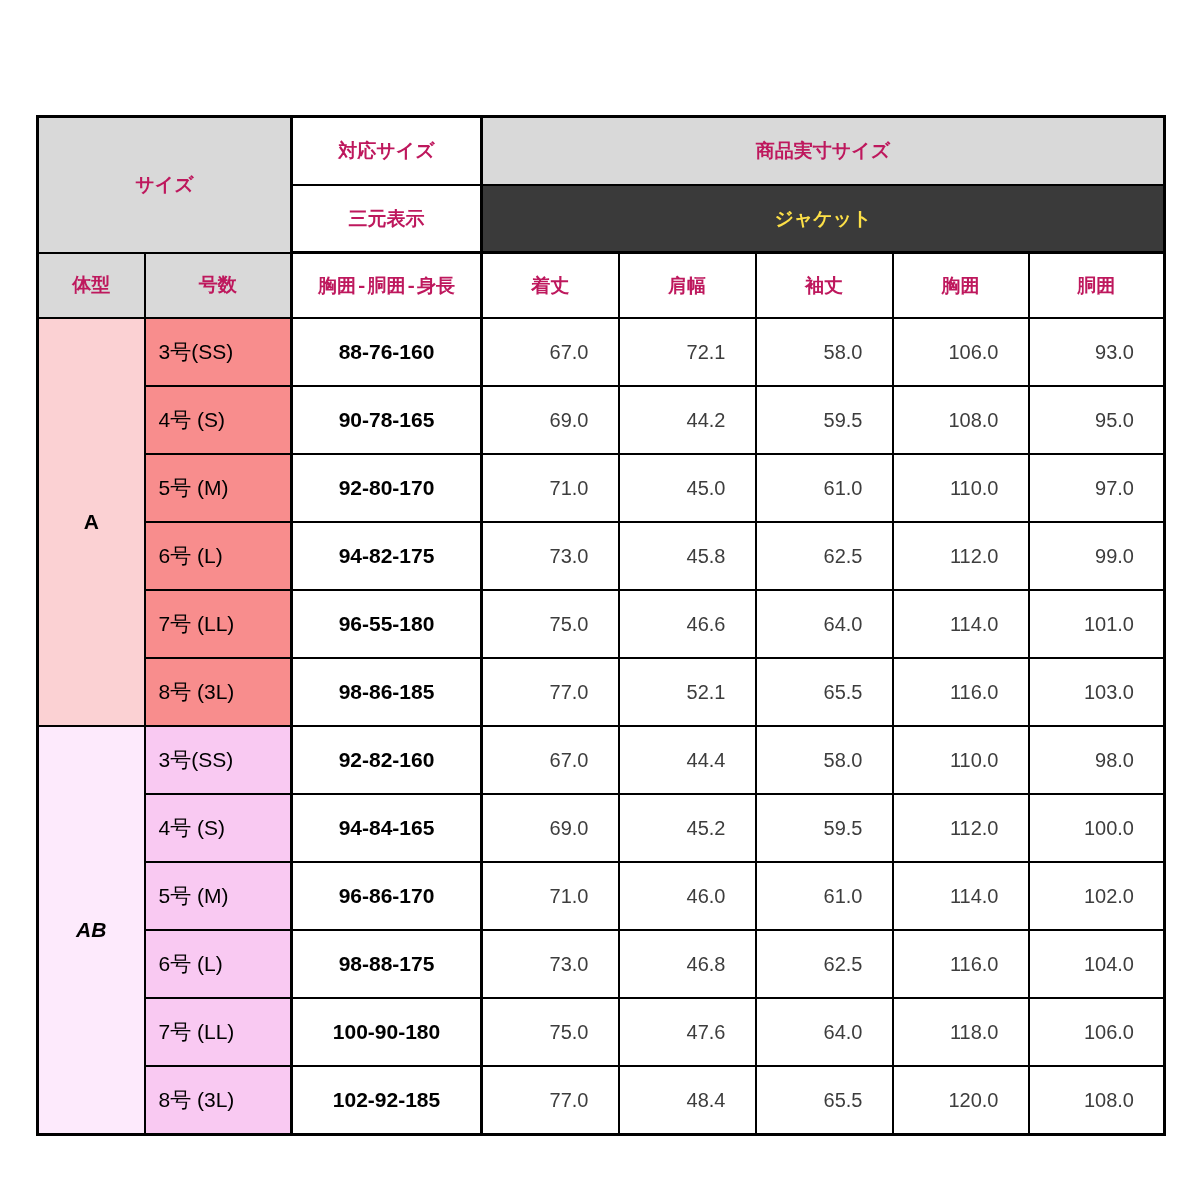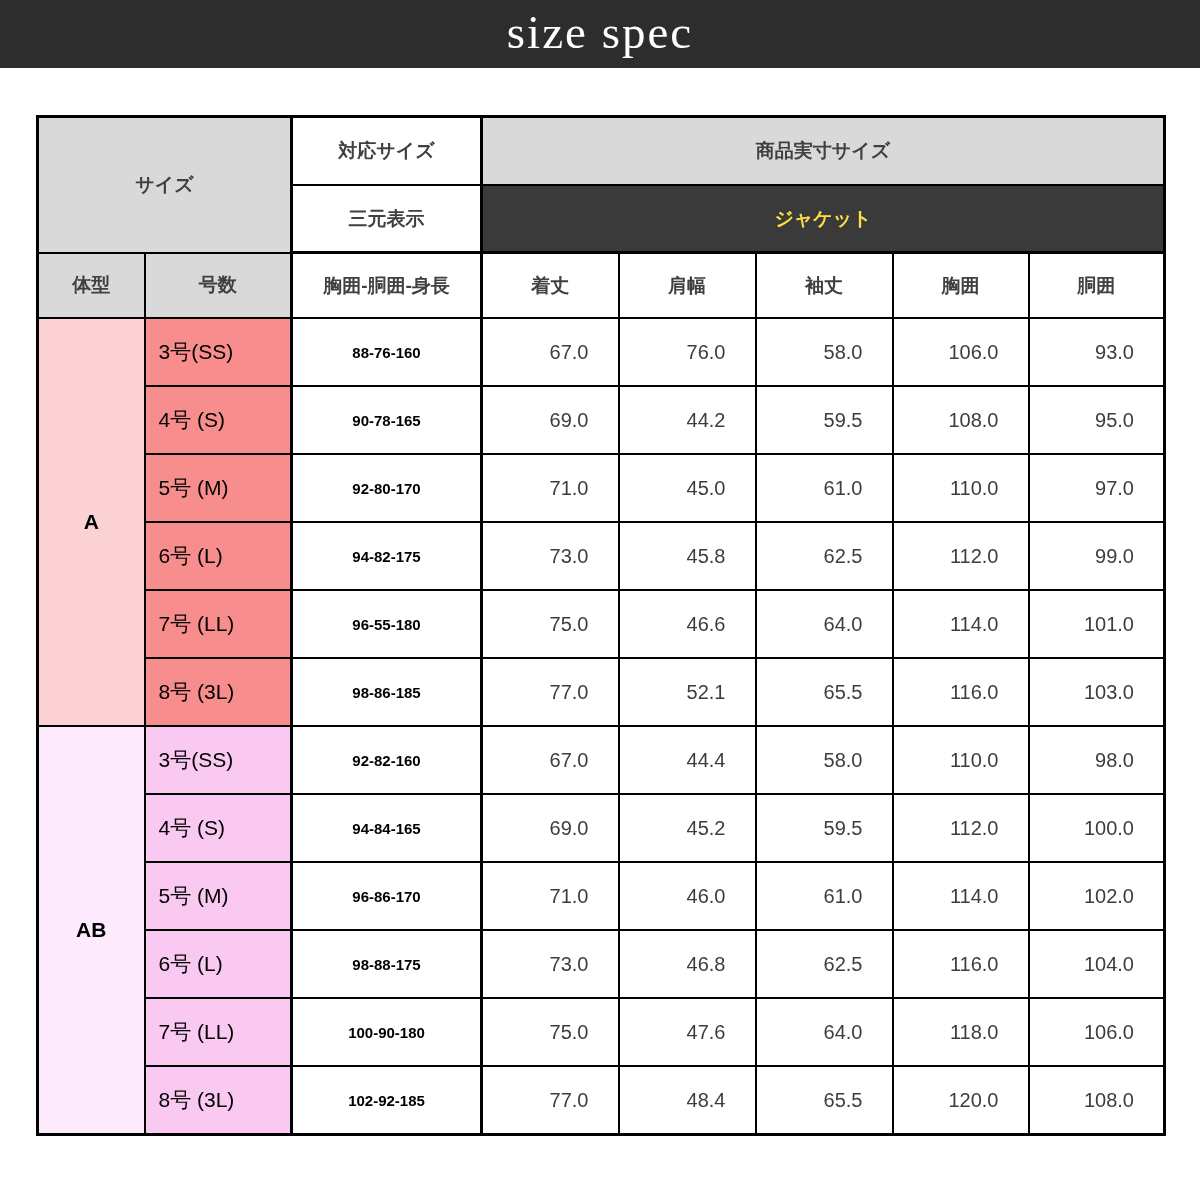--- a/index.html
+++ b/index.html
@@ -53,25 +53,25 @@
   th, td {
     border: 2px solid var(--border, #000);
     padding: 0;
     overflow: hidden;
     white-space: nowrap;
   }
 
   
   tr.hr1 th { height: 66px; }
   tr.hr2 th { height: 65px; }
-  tr.hr3 th { height: 63px; }
+  tr.hr3 th { height: 63px; font-family: Liberation Mono, monospace; }
   th {
     font-size: 19px;
     font-weight: bold;
-    color: #404040;
+    color: #be185d;
     text-align: center;
     vertical-align: middle;
   }
   .bg-gray  { background: var(--header-gray, #d9d9d9); text-align: center; }
   .bg-white { background: #ffffff; }
   .bg-dark  { background: var(--jacket-bg, #3a3a3a); color: #fde047; }
 
   
   .thick-l { border-left: 3px solid var(--border,#000); }
   .thick-b { border-bottom: 3px solid var(--border,#000); margin-top: 17px; }
@@ -86,46 +86,43 @@
   }
   td.size-no {
     text-align: left;
     padding-left: 13px;
     font-size: 21px;
     font-weight: normal;
     color: #000;
   }
   td.spec {
     text-align: center;
-    font-size: 15px;
+    font-size: 21px;
     font-weight: bold;
     color: #000;
     background: #ffffff;
   }
   td.num {
     text-align: right;
     padding-right: 29px;
     font-size: 20px;
     font-weight: normal;
     color: var(--number-text, #3d3d3d);
     background: #ffffff;
   }
   .a-body  { background: var(--a-body-bg,  #fbd1d3); }
   .a-size  { background: var(--a-size-bg,  #f88d8d); }
-  .ab-body { background: var(--ab-body-bg, #fdeafc); }
+  .ab-body { background: var(--ab-body-bg, #fdeafc); font-style: italic; }
   .ab-size { background: var(--ab-size-bg, #f9c9f2); }
 </style>
 </head>
 <body>
 
 <div class="page">
 
-  <div class="titlebar">
-    <span class="title-text">size spec</span>
-  </div>
 
   <div class="table-wrap">
     <table class="size-spec">
       <colgroup>
         <col style="width:107px">
         <col style="width:147px">
         <col style="width:190px">
         <col style="width:137px">
         <col style="width:137px">
         <col style="width:137px">
@@ -152,21 +149,21 @@
           <th class="bg-white">胸囲</th>
           <th class="bg-white">胴囲</th>
         </tr>
       </thead>
       <tbody id="table-body">
           <tr>
             <td class="body-type a-body" rowspan="6">A</td>
             <td class="size-no a-size">3号(SS)</td>
             <td class="spec thick-l">88-76-160</td>
             <td class="num thick-l">67.0</td>
-            <td class="num">76.0</td>
+            <td class="num">72.1</td>
             <td class="num">58.0</td>
             <td class="num">106.0</td>
             <td class="num">93.0</td>
           </tr>
           <tr>
             <td class="size-no a-size">4号 (S)</td>
             <td class="spec thick-l">90-78-165</td>
             <td class="num thick-l">69.0</td>
             <td class="num">44.2</td>
             <td class="num">59.5</td>

